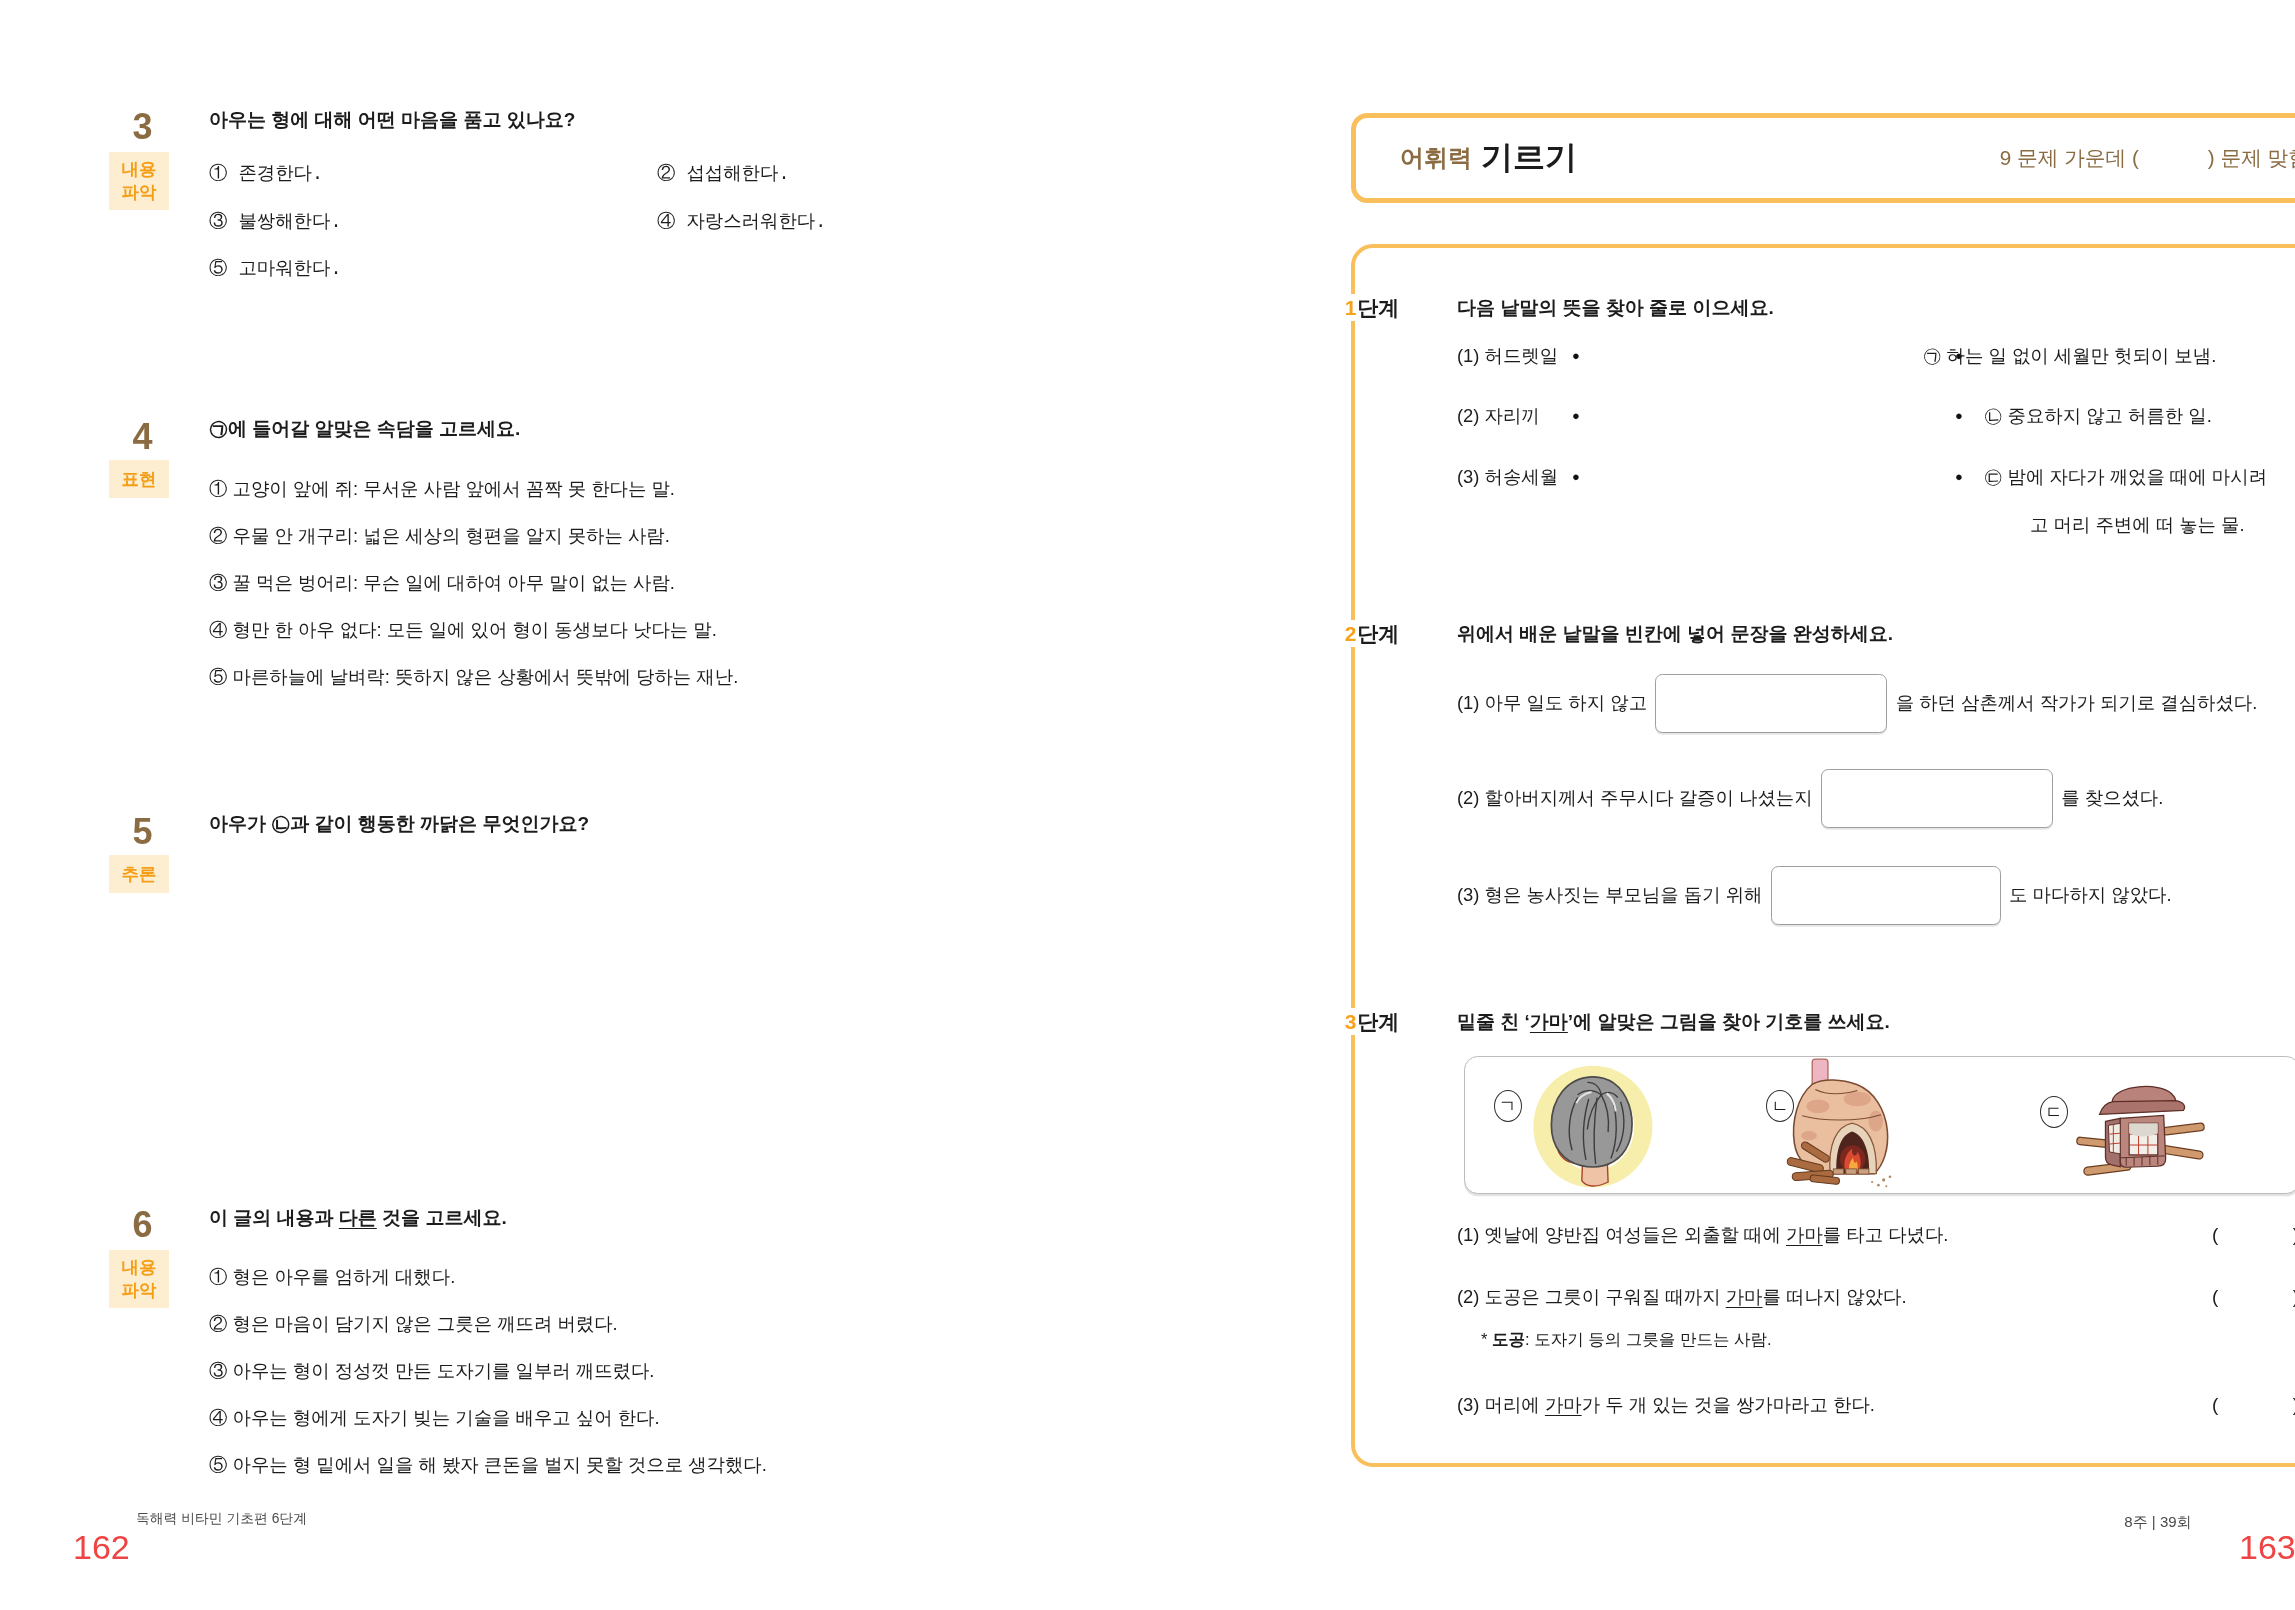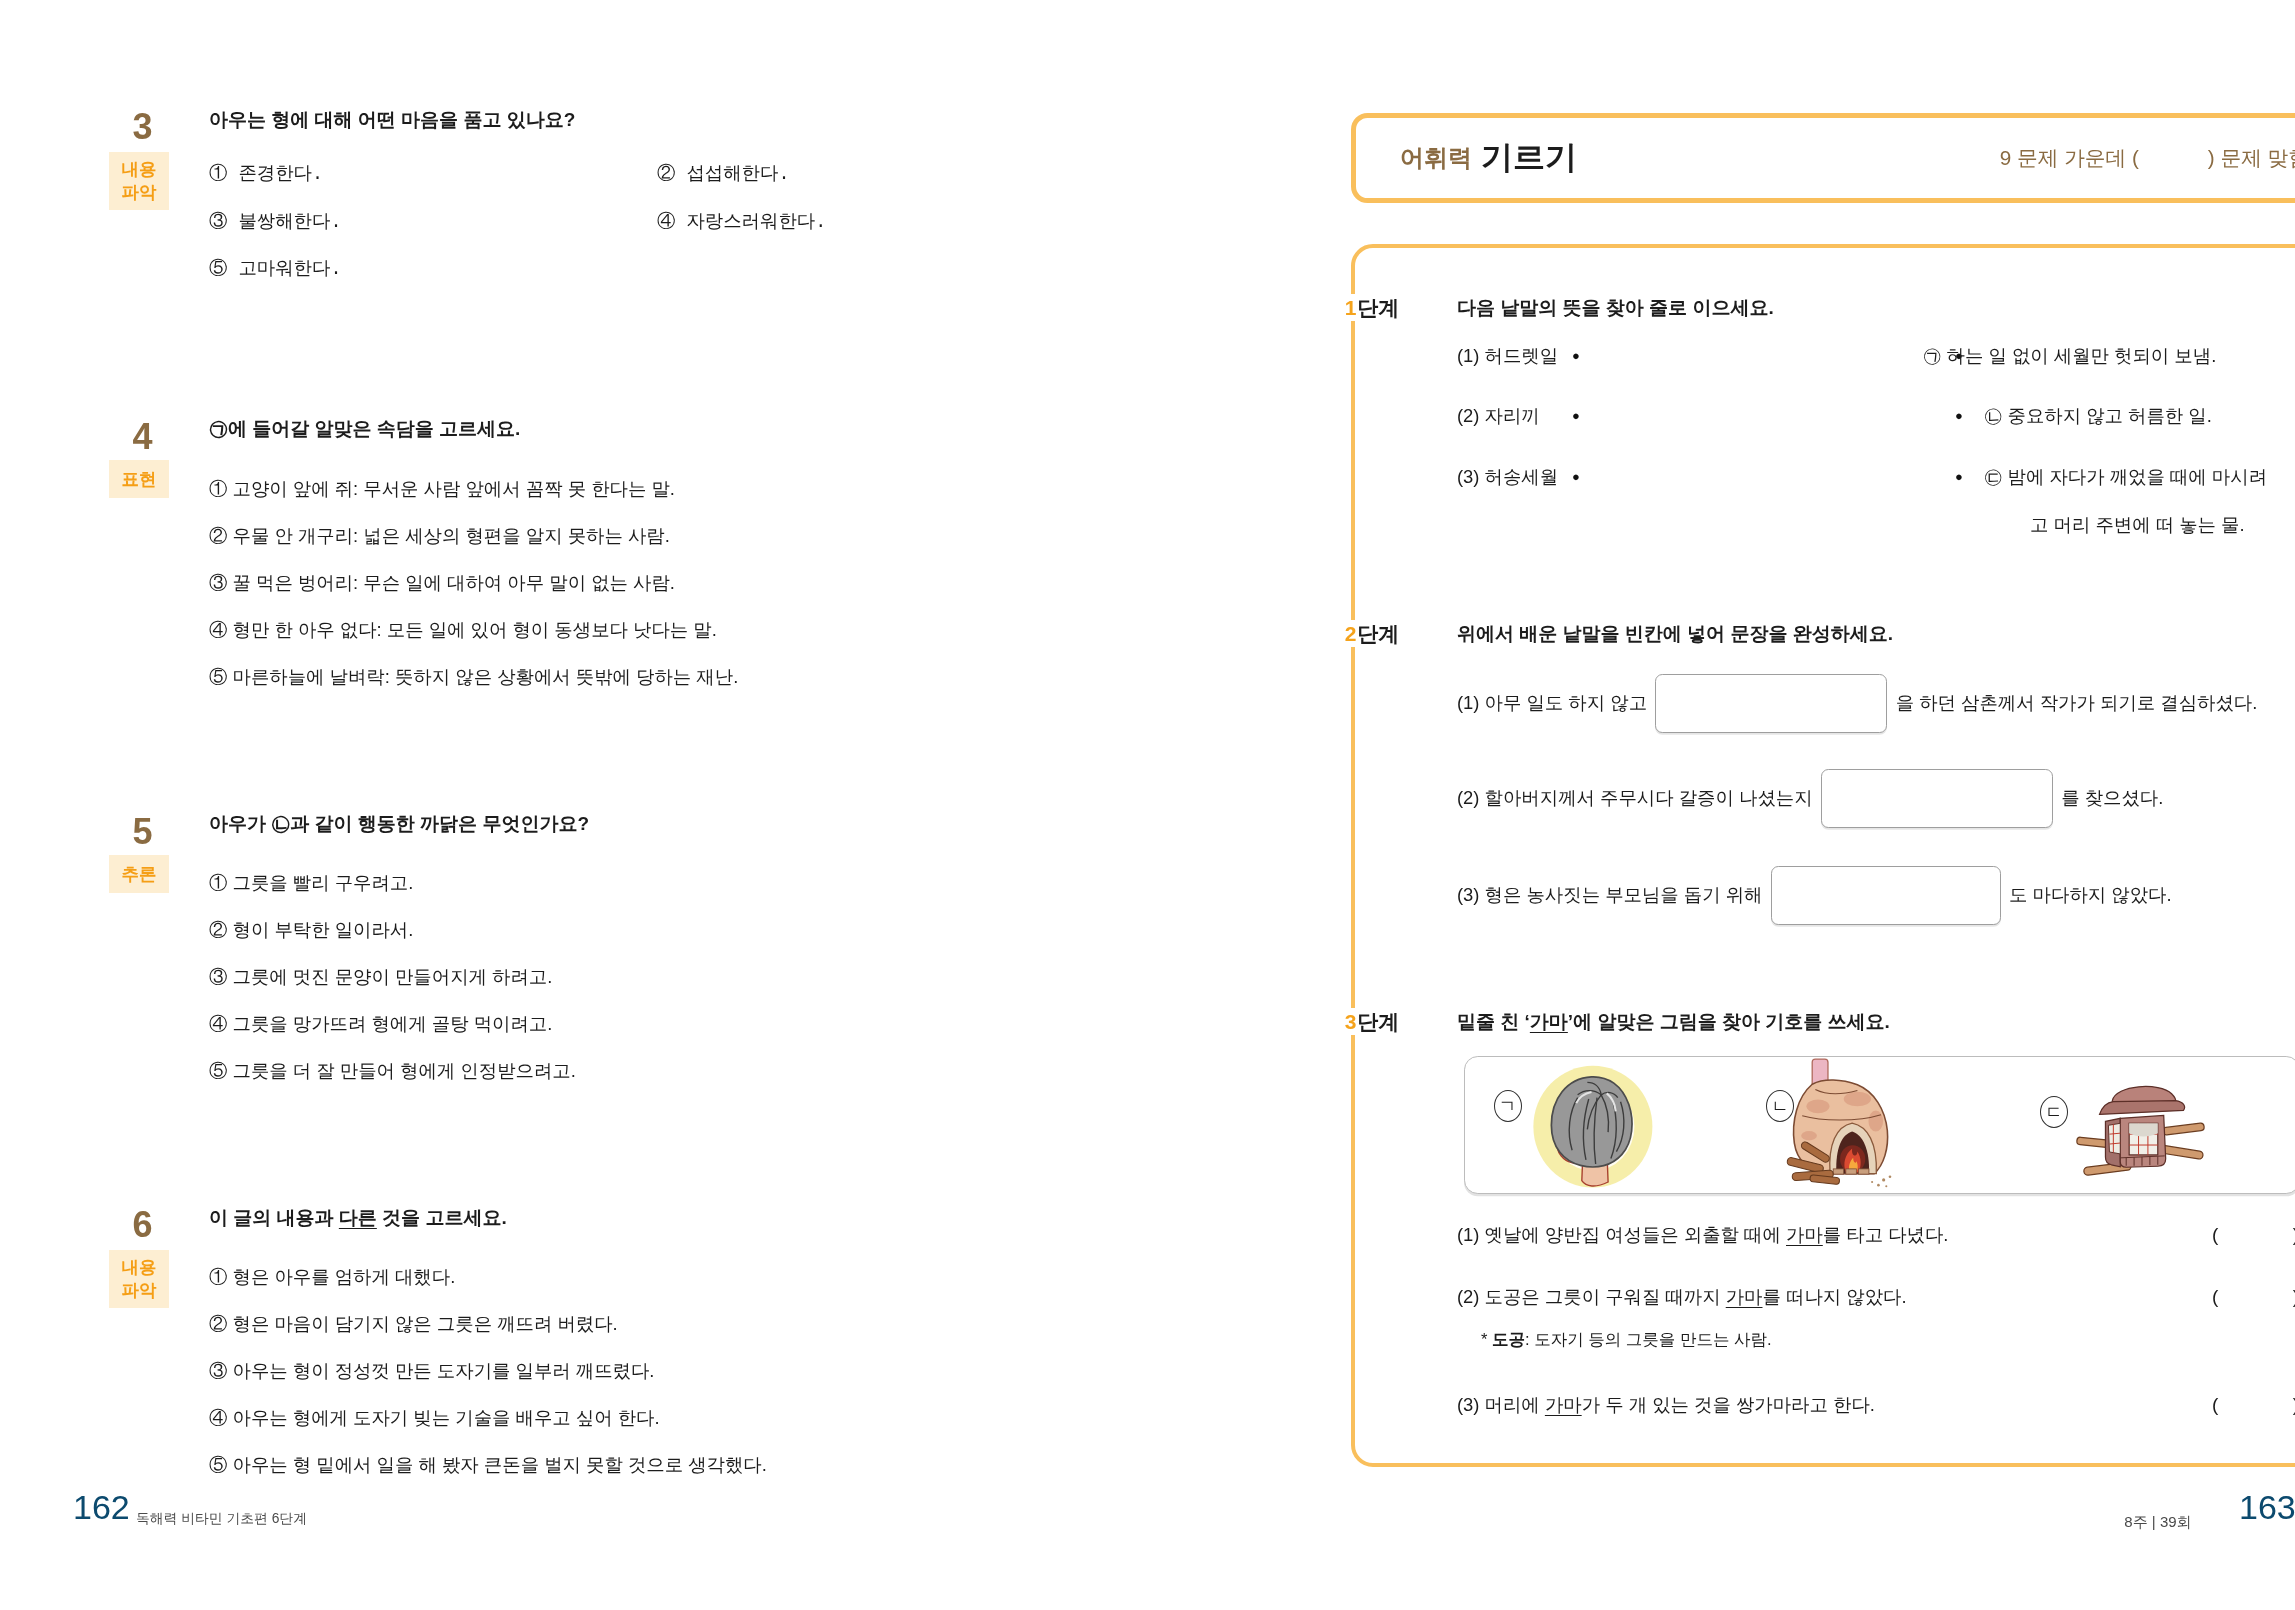--- a/index.html
+++ b/index.html
@@ -38,21 +38,21 @@
             box-shadow:0 1.8px 0 rgba(0,0,0,0.10);box-sizing:border-box;flex:0 0 auto;}
 
   .panel{border:1.4px solid #bcbcbc;border-radius:13.8px;background:#fff;box-shadow:0 2.3px 0 #e2e2e2;box-sizing:border-box;}
   .cletter{width:26px;height:30px;border:1.4px solid #2f2f2f;border-radius:50%;
            display:flex;align-items:center;justify-content:center;font-size:17.4px;color:#1c1c1c;background:#fff;}
   .parens{display:flex;justify-content:space-between;width:87px;font-size:19px;line-height:26px;}
   .u{text-decoration:underline;text-underline-offset:4.1px;text-decoration-thickness:1.4px;}
   .footnote{font-size:16.5px;line-height:23px;white-space:nowrap;}
   .footnote .term{font-weight:700;}
 
-  .pagenum{font-size:34px;color:#0c4a6e;line-height:1;}
+  .pagenum{font-size:34px;color:#ef4444;line-height:1;margin-top:40px;}
   .book-title{font-size:13.8px;color:#4a4a4a;}
   .breadcrumb{font-size:15px;color:#4a4a4a;text-align:right;}
 </style>
 </head>
 <body>
 
 <div class="page">
 
   <div class="abs q-num" style="left:117px;top:109px;">3</div>
   <div class="abs q-tag" style="left:109px;top:152px;height:58px;">
@@ -79,27 +79,20 @@
     <div class="opt">③ 꿀 먹은 벙어리: 무슨 일에 대하여 아무 말이 없는 사람.</div>
     <div class="opt">④ 형만 한 아우 없다: 모든 일에 있어 형이 동생보다 낫다는 말.</div>
     <div class="opt">⑤ 마른하늘에 날벼락: 뜻하지 않은 상황에서 뜻밖에 당하는 재난.</div>
   </div>
 
   <div class="abs q-num" style="left:117px;top:814px;">5</div>
   <div class="abs q-tag" style="left:109px;top:855px;height:38px;">
     <span>추론</span>
   </div>
   <div class="abs q-stem" style="left:209px;top:810px;">아우가 ㉡과 같이 행동한 까닭은 무엇인가요?</div>
-  <div class="abs opts" style="left:209px;top:870px;">
-    <div class="opt">① 그릇을 빨리 구우려고.</div>
-    <div class="opt">② 형이 부탁한 일이라서.</div>
-    <div class="opt">③ 그릇에 멋진 문양이 만들어지게 하려고.</div>
-    <div class="opt">④ 그릇을 망가뜨려 형에게 골탕 먹이려고.</div>
-    <div class="opt">⑤ 그릇을 더 잘 만들어 형에게 인정받으려고.</div>
-  </div>
 
   <div class="abs q-num" style="left:117px;top:1207px;">6</div>
   <div class="abs q-tag" style="left:109px;top:1250px;height:58px;">
     <span>내용</span>
     <span>파악</span>
   </div>
   <div class="abs q-stem" style="left:209px;top:1204px;">
     <span>이 글의 내용과 </span><span class="u">다른</span><span> 것을 고르세요.</span>
   </div>
   <div class="abs opts" style="left:209px;top:1264px;">

